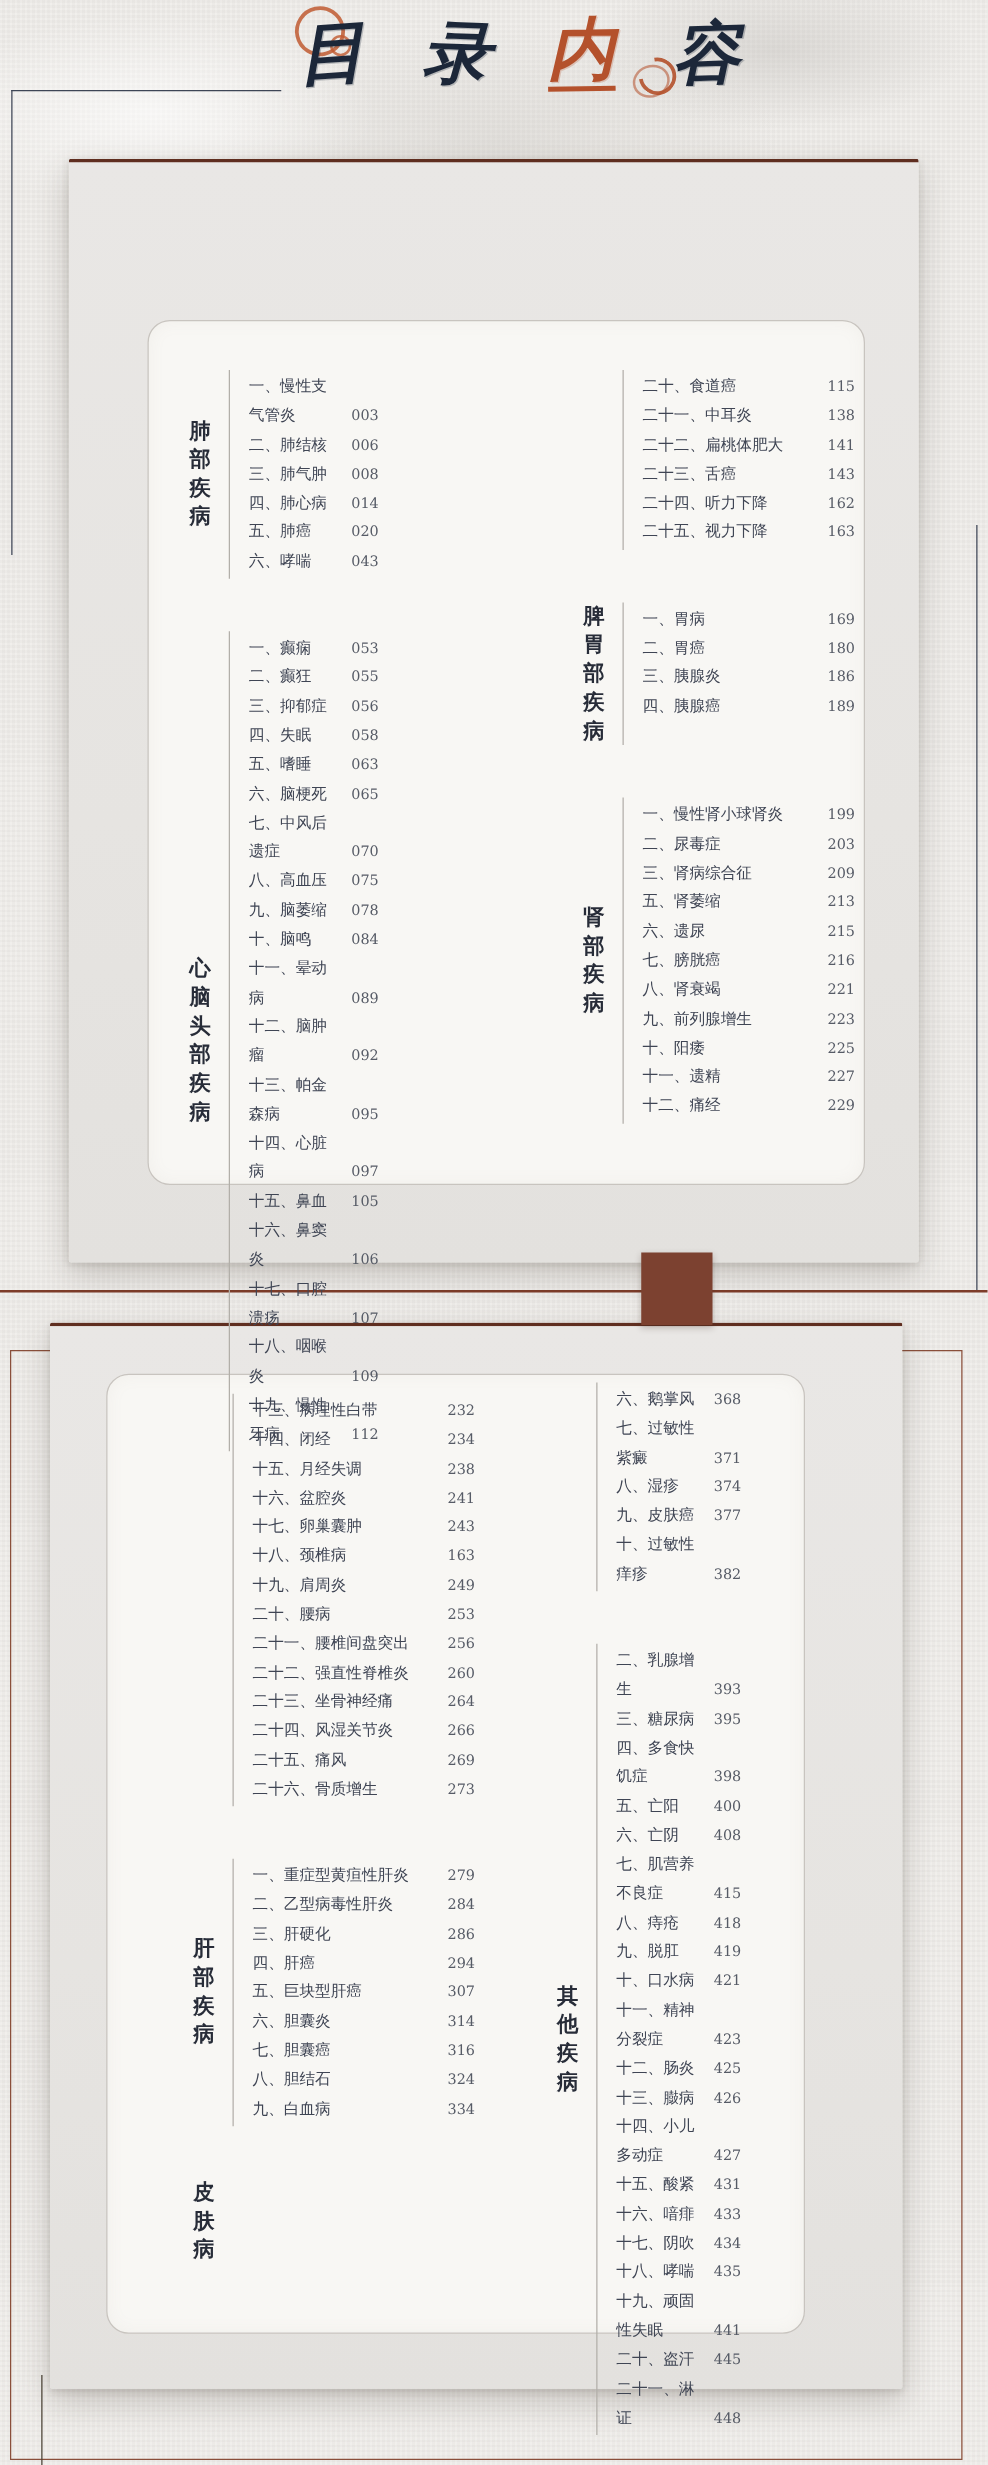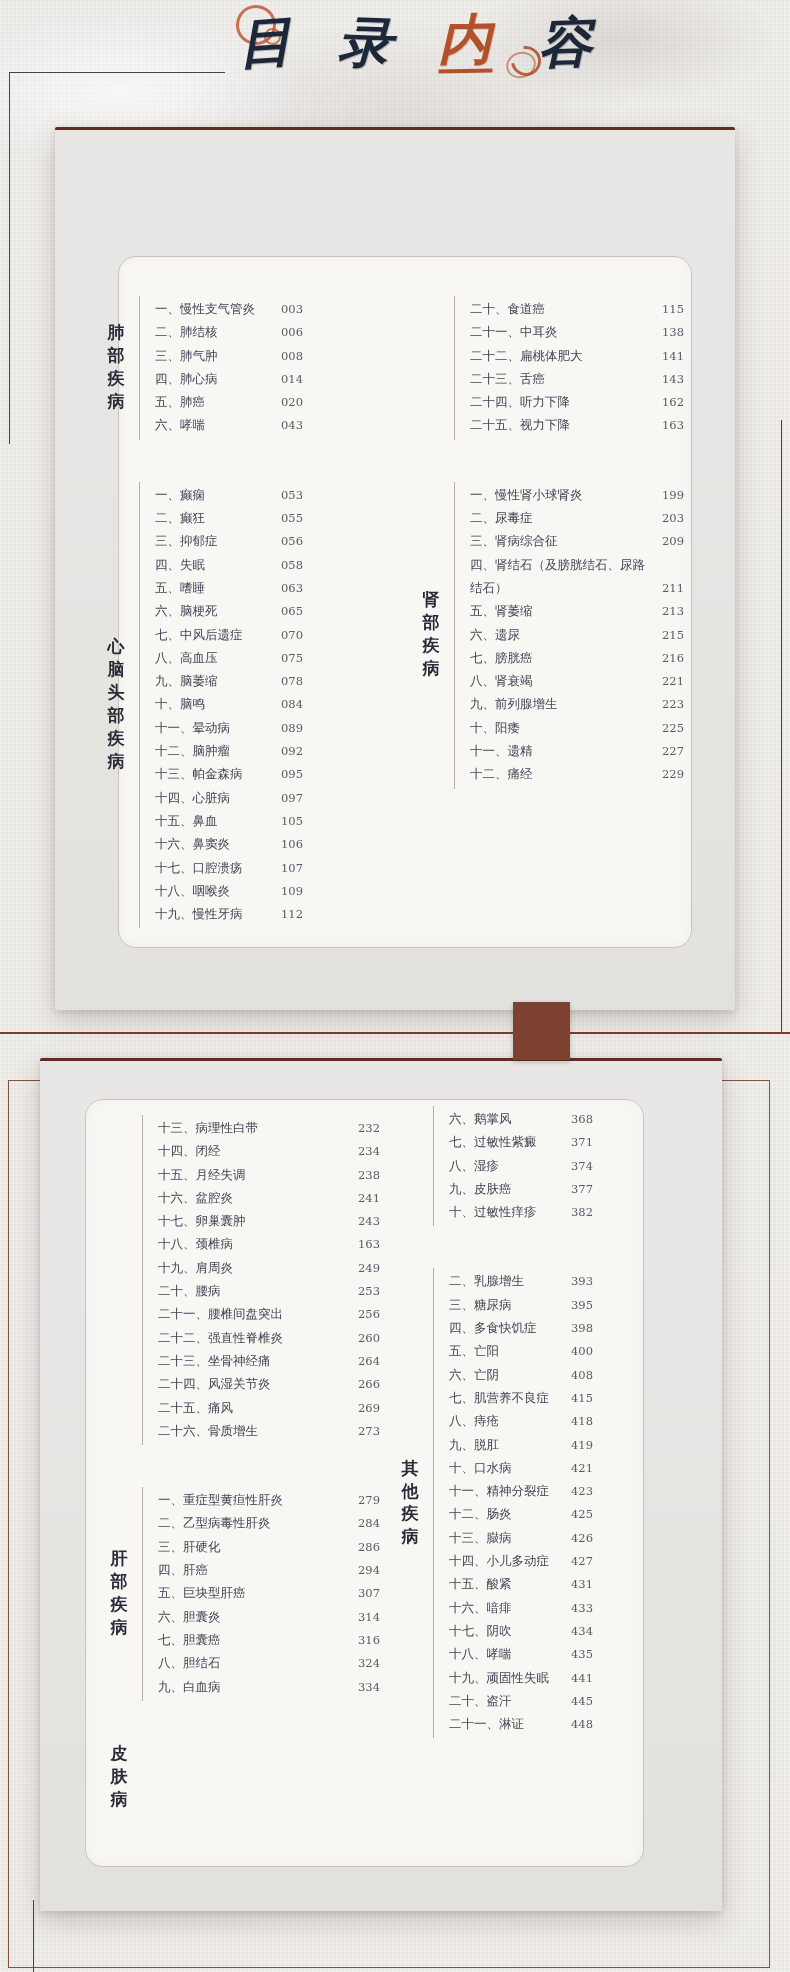--- a/index.html
+++ b/index.html
@@ -87,20 +87,21 @@
   .c01{left:418px;top:296px;width:266px;}
   .c10{left:106px;top:1115px;width:274px;}
   .c11{left:397px;top:1106px;width:196px;}
   .section{display:flex;margin-bottom:42px;}
   .section:last-child{margin-bottom:0;}
   .vlabel{
     width:26px;margin-right:10px;align-self:center;text-align:center;
     font-weight:700;font-size:17px;line-height:1.35;color:#272c38;
     word-break:break-all;letter-spacing:0;
     font-family:"Liberation Serif","DejaVu Serif",serif;
+    margin-left:44px;
   }
   .entries{
     flex:1;border-left:1px solid #b2afa9;padding:2px 0 2px 15px;
     display:flex;flex-direction:column;min-width:0;
   }
   .row{display:flex;align-items:flex-end;}
   .row .t{
     flex:1;padding-right:8px;font-size:12.5px;line-height:23.3px;color:#3f4554;
   }
   .row .n{
@@ -274,39 +275,56 @@
           <span class="t">二十四、听力下降</span>
           <span class="n">162</span>
         </div>
         <div class="row">
           <span class="t">二十五、视力下降</span>
           <span class="n">163</span>
         </div>
       </div>
     </div>
     <div class="section">
+      <div class="vlabel">脾胃部疾病</div>
+      <div class="entries">
+        <div class="row">
+          <span class="t">一、胃病</span>
+          <span class="n">169</span>
+        </div>
+        <div class="row">
+          <span class="t">二、胃癌</span>
+          <span class="n">180</span>
+        </div>
+        <div class="row">
+          <span class="t">三、胰腺炎</span>
+          <span class="n">186</span>
+        </div>
+        <div class="row">
+          <span class="t">四、胰腺癌</span>
+          <span class="n">189</span>
+        </div>
+      </div>
+    </div>
+    <div class="section">
       <div class="vlabel">肾部疾病</div>
       <div class="entries">
         <div class="row">
           <span class="t">一、慢性肾小球肾炎</span>
           <span class="n">199</span>
         </div>
         <div class="row">
           <span class="t">二、尿毒症</span>
           <span class="n">203</span>
         </div>
         <div class="row">
           <span class="t">三、肾病综合征</span>
           <span class="n">209</span>
         </div>
         <div class="row">
-          <span class="t">四、肾结石（及膀胱结石、尿路结石）</span>
-          <span class="n">211</span>
-        </div>
-        <div class="row">
           <span class="t">五、肾萎缩</span>
           <span class="n">213</span>
         </div>
         <div class="row">
           <span class="t">六、遗尿</span>
           <span class="n">215</span>
         </div>
         <div class="row">
           <span class="t">七、膀胱癌</span>
           <span class="n">216</span>

